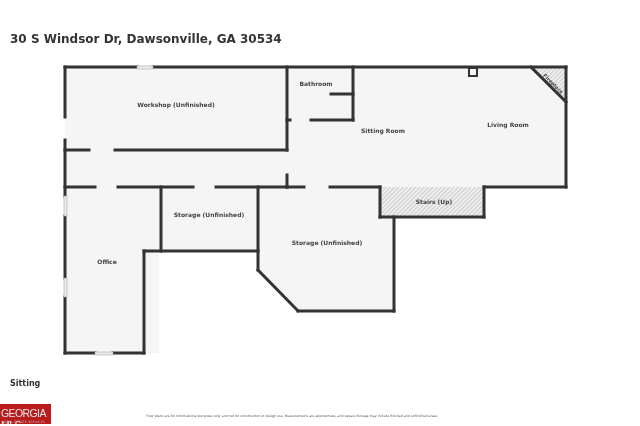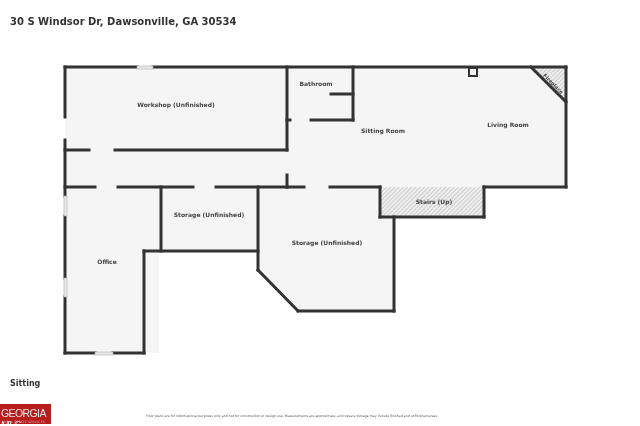--- a/index.html
+++ b/index.html
@@ -1,17 +1,17 @@
 <!DOCTYPE html>
 <html><head>
   <meta charset="utf-8">
   <style>
     html, body { margin: 0; padding: 0; background: #ffffff; }
     body { width: 640px; height: 426px; position: relative; overflow: hidden; font-family: "DejaVu Sans", sans-serif; color: #333; }
-    .addr { position: absolute; left: 10px; top: 16px; font-size: 10px; font-weight: bold; color: #333; letter-spacing: 0; }
+    .addr { position: absolute; left: 10px; top: 32px; font-size: 12px; font-weight: bold; color: #333; letter-spacing: 0; }
     .level { position: absolute; left: 10px; top: 379px; font-size: 8px; font-weight: bold; color: #333; }
     .disclaimer { position: absolute; left: 146px; top: 414px; font-size: 3.2px; color: #555; white-space: nowrap; }
     .logo { position: absolute; left: 0; top: 404px; width: 51px; height: 20px; background: #b91c1c; color: #e6e6e6; overflow: hidden; }
     .logo-text { position: absolute; left: 1px; top: 3px; font-size: 10.5px; letter-spacing: -0.6px; font-family: "Liberation Sans", sans-serif; }
     .logo-sub { position: absolute; left: 4px; top: 16px; font-size: 3px; color: #bbb; letter-spacing: 0.3px; }
     svg.plan { position: absolute; left: 0; top: 0; }
     .room-label { font-family: "DejaVu Sans", sans-serif; font-size: 6px; font-weight: bold; fill: #444; }
   </style>
 </head>
 <body>

